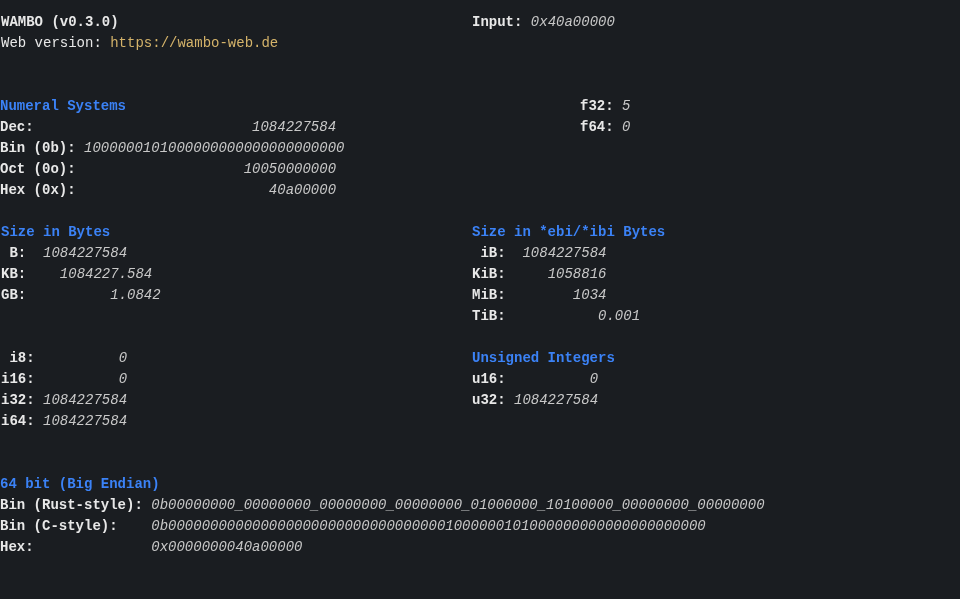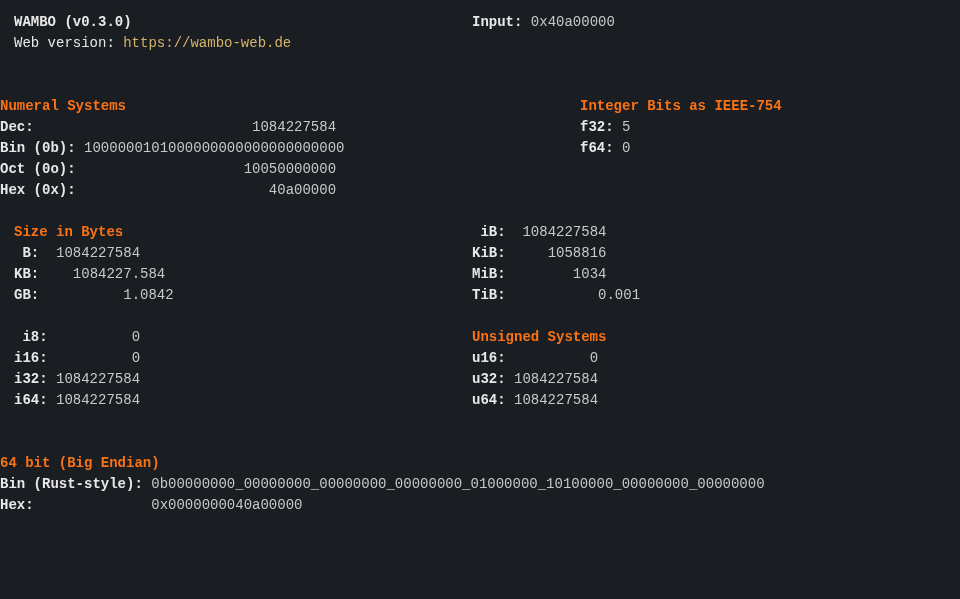--- a/index.html
+++ b/index.html
@@ -8,25 +8,25 @@
       color: #e8e8e8;
       font-family: 'Menlo', 'Consolas', 'Courier New', monospace;
       font-size: 14px;
       line-height: 1.5;
       padding: 12px 0 0 0;
       width: 960px;
       height: 599px;
       overflow: hidden;
     }
     .row { display: flex; }
-    .col-left { width: 472px; padding-left: 14px; }
+    .col-left { width: 472px; padding-left: 1px; }
     .col-right { flex: 1; }
-    .heading { color: #f97316; font-weight: bold; }
+    .heading { color: #3b82f6; font-weight: bold; }
     .label { color: #e8e8e8; font-weight: bold; }
-    .value { color: #c8c8c8; }
+    .value { color: #c8c8c8; font-style: italic; }
     .link { color: #d4b36a; }
     .line { white-space: pre; }
     .spacer { height: 21px; }
     a { text-decoration: none; margin-top: 32px; }
   </style>
 </head>
 <body>
 
 <div class="row">
   <div class="col-left">
@@ -43,60 +43,60 @@
 
 <div class="row">
   <div style="width:580px;">
     <div class="line heading">Numeral Systems</div>
     <div class="line"><span class="label">Dec:</span><span>                          </span><span class="value">1084227584</span></div>
     <div class="line"><span class="label">Bin (0b):</span> <span class="value">1000000101000000000000000000000</span></div>
     <div class="line"><span class="label">Oct (0o):</span><span>                    </span><span class="value">10050000000</span></div>
     <div class="line"><span class="label">Hex (0x):</span><span>                       </span><span class="value">40a00000</span></div>
   </div>
   <div>
-    <div class="line heading">Integer Bits as IEEE-754</div>
     <div class="line"><span class="label">f32:</span> <span class="value">5</span></div>
     <div class="line"><span class="label">f64:</span> <span class="value">0</span></div>
   </div>
 </div>
 
 <div class="spacer"></div>
 
 <div class="row">
   <div class="col-left">
     <div class="line heading">Size in Bytes</div>
     <div class="line"><span class="label"> B:</span>  <span class="value">1084227584</span></div>
     <div class="line"><span class="label">KB:</span>    <span class="value">1084227.584</span></div>
     <div class="line"><span class="label">GB:</span>          <span class="value">1.0842</span></div>
   </div>
   <div class="col-right">
+    <div class="line heading">Size in *ebi/*ibi Bytes</div>
     <div class="line"><span class="label"> iB:</span>  <span class="value">1084227584</span></div>
     <div class="line"><span class="label">KiB:</span>     <span class="value">1058816</span></div>
     <div class="line"><span class="label">MiB:</span>        <span class="value">1034</span></div>
     <div class="line"><span class="label">TiB:</span>           <span class="value">0.001</span></div>
   </div>
 </div>
 
 <div class="spacer"></div>
 
 <div class="row">
   <div class="col-left">
     <div class="line"><span class="label"> i8:</span>          <span class="value">0</span></div>
     <div class="line"><span class="label">i16:</span>          <span class="value">0</span></div>
     <div class="line"><span class="label">i32:</span> <span class="value">1084227584</span></div>
     <div class="line"><span class="label">i64:</span> <span class="value">1084227584</span></div>
   </div>
   <div class="col-right">
-    <div class="line heading">Unsigned Systems</div>
+    <div class="line heading">Unsigned Integers</div>
     <div class="line"><span class="label">u16:</span>          <span class="value">0</span></div>
     <div class="line"><span class="label">u32:</span> <span class="value">1084227584</span></div>
-    <div class="line"><span class="label">u64:</span> <span class="value">1084227584</span></div>
   </div>
 </div>
 
 <div class="spacer"></div>
 <div class="spacer"></div>
 
 <div>
   <div class="line heading">64 bit (Big Endian)</div>
   <div class="line"><span class="label">Bin (Rust-style):</span> <span class="value">0b00000000_00000000_00000000_00000000_01000000_10100000_00000000_00000000</span></div>
+  <div class="line"><span class="label">Bin (C-style):</span>    <span class="value">0b0000000000000000000000000000000001000000101000000000000000000000</span></div>
   <div class="line"><span class="label">Hex:</span>              <span class="value">0x0000000040a00000</span></div>
 </div>
 
 </body></html>

